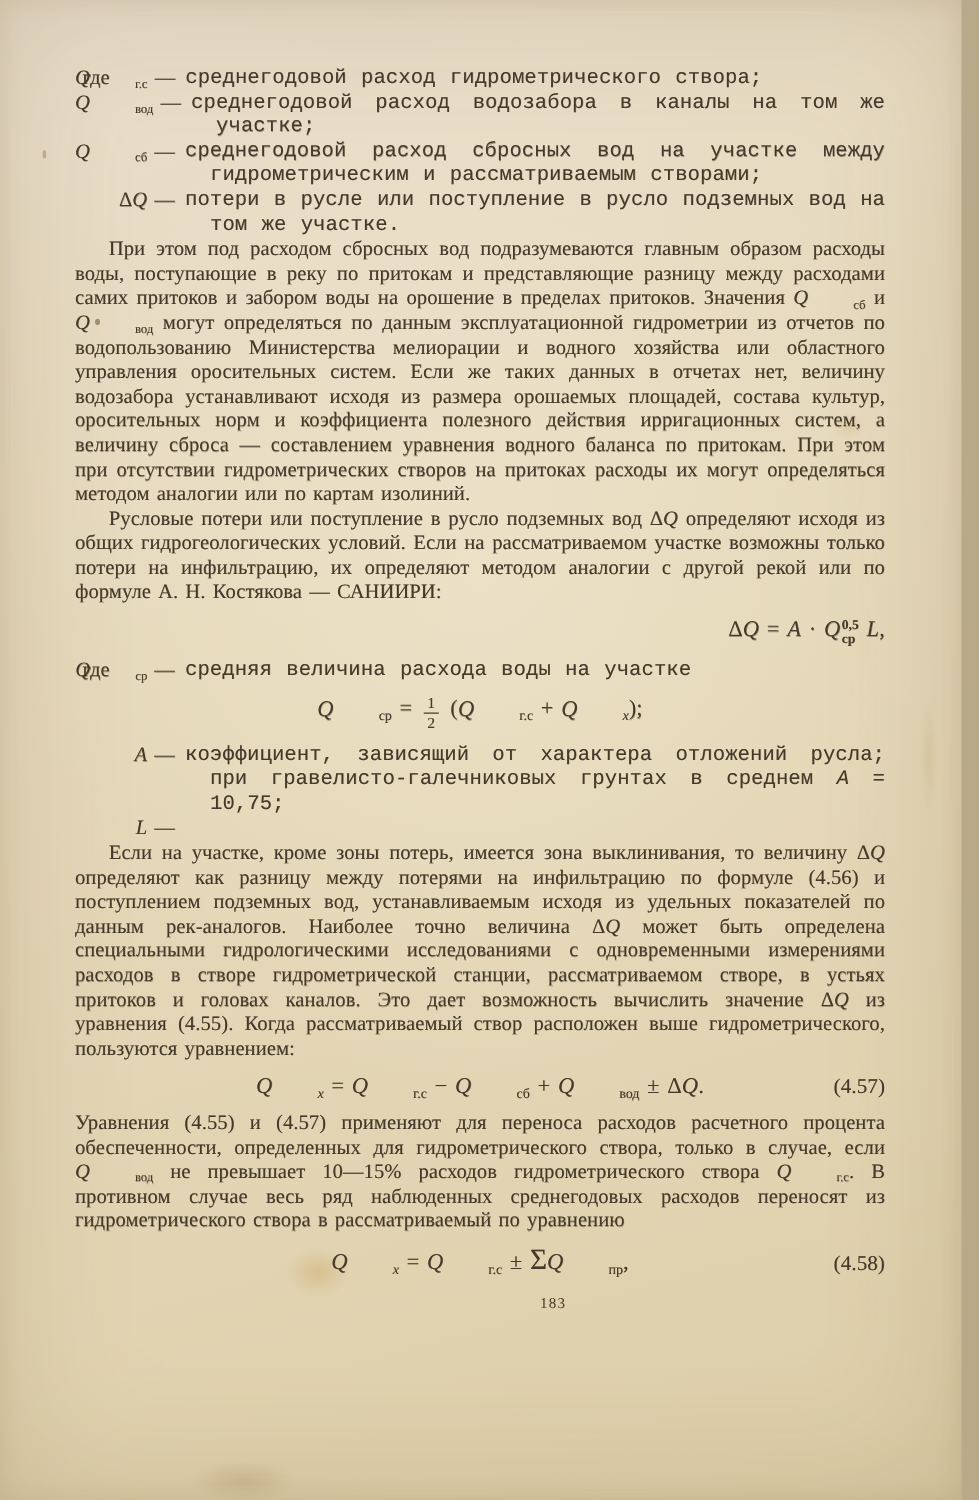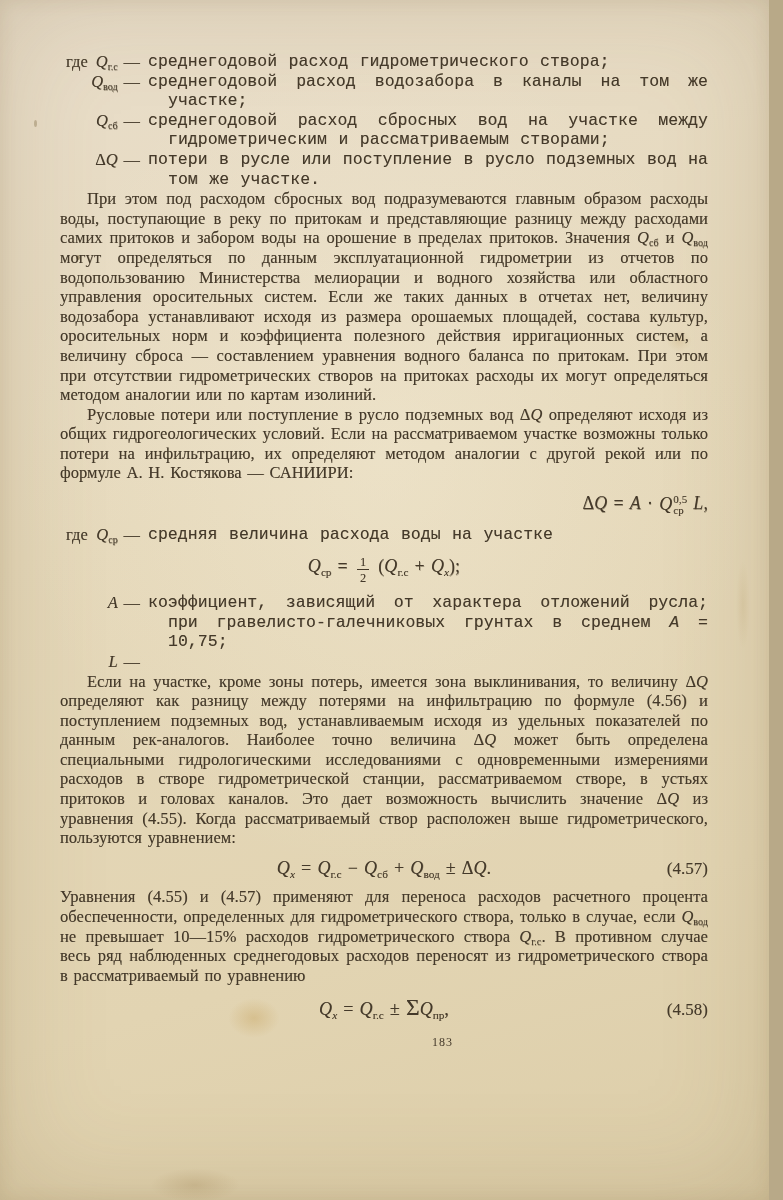--- a/index.html
+++ b/index.html
@@ -31,27 +31,27 @@
   .content{position:relative;padding:52px 61px 0 60px;
     font-size:16.4px;line-height:19.6px;
     text-shadow:0.3px 0.3px 0.35px rgba(74,62,40,0.45);
     word-spacing:1.5px;letter-spacing:0.1px;}
 
   .para{text-align:justify;text-indent:27px;margin:0;}
   .para.noindent{text-indent:0;}
 
   .it{font-style:italic;}
   .big{font-size:1.3em;line-height:1;}
-  sub,sup{font-size:0.62em;font-style:normal;letter-spacing:0;line-height:0;}
+  sub,sup{font-size:0.62em;font-style:normal;letter-spacing:0;line-height:0;padding-left:36px;}
   sub{vertical-align:-0.32em;}
   sub.it{font-style:italic;}
 
   
   .ss{display:inline-block;vertical-align:-0.42em;line-height:1.02;font-size:0.6em;
-      font-style:normal;text-align:left;margin-left:1px;}
+      font-style:normal;text-align:left;margin-left:1px;font-weight:bold;}
   .ss .ssr{display:block;}
 
   
   .wl{position:relative;margin:0;}
   .wl-intro{position:absolute;left:6px;top:0;}
   .wl-item{display:flex;}
   .wl-term{flex:0 0 80px;text-align:right;white-space:nowrap;}
   .wl-def{flex:1 1 auto;margin-left:8px;padding-left:20px;text-indent:-20px;text-align:justify;font-family:Liberation Mono, monospace;}
 
   

